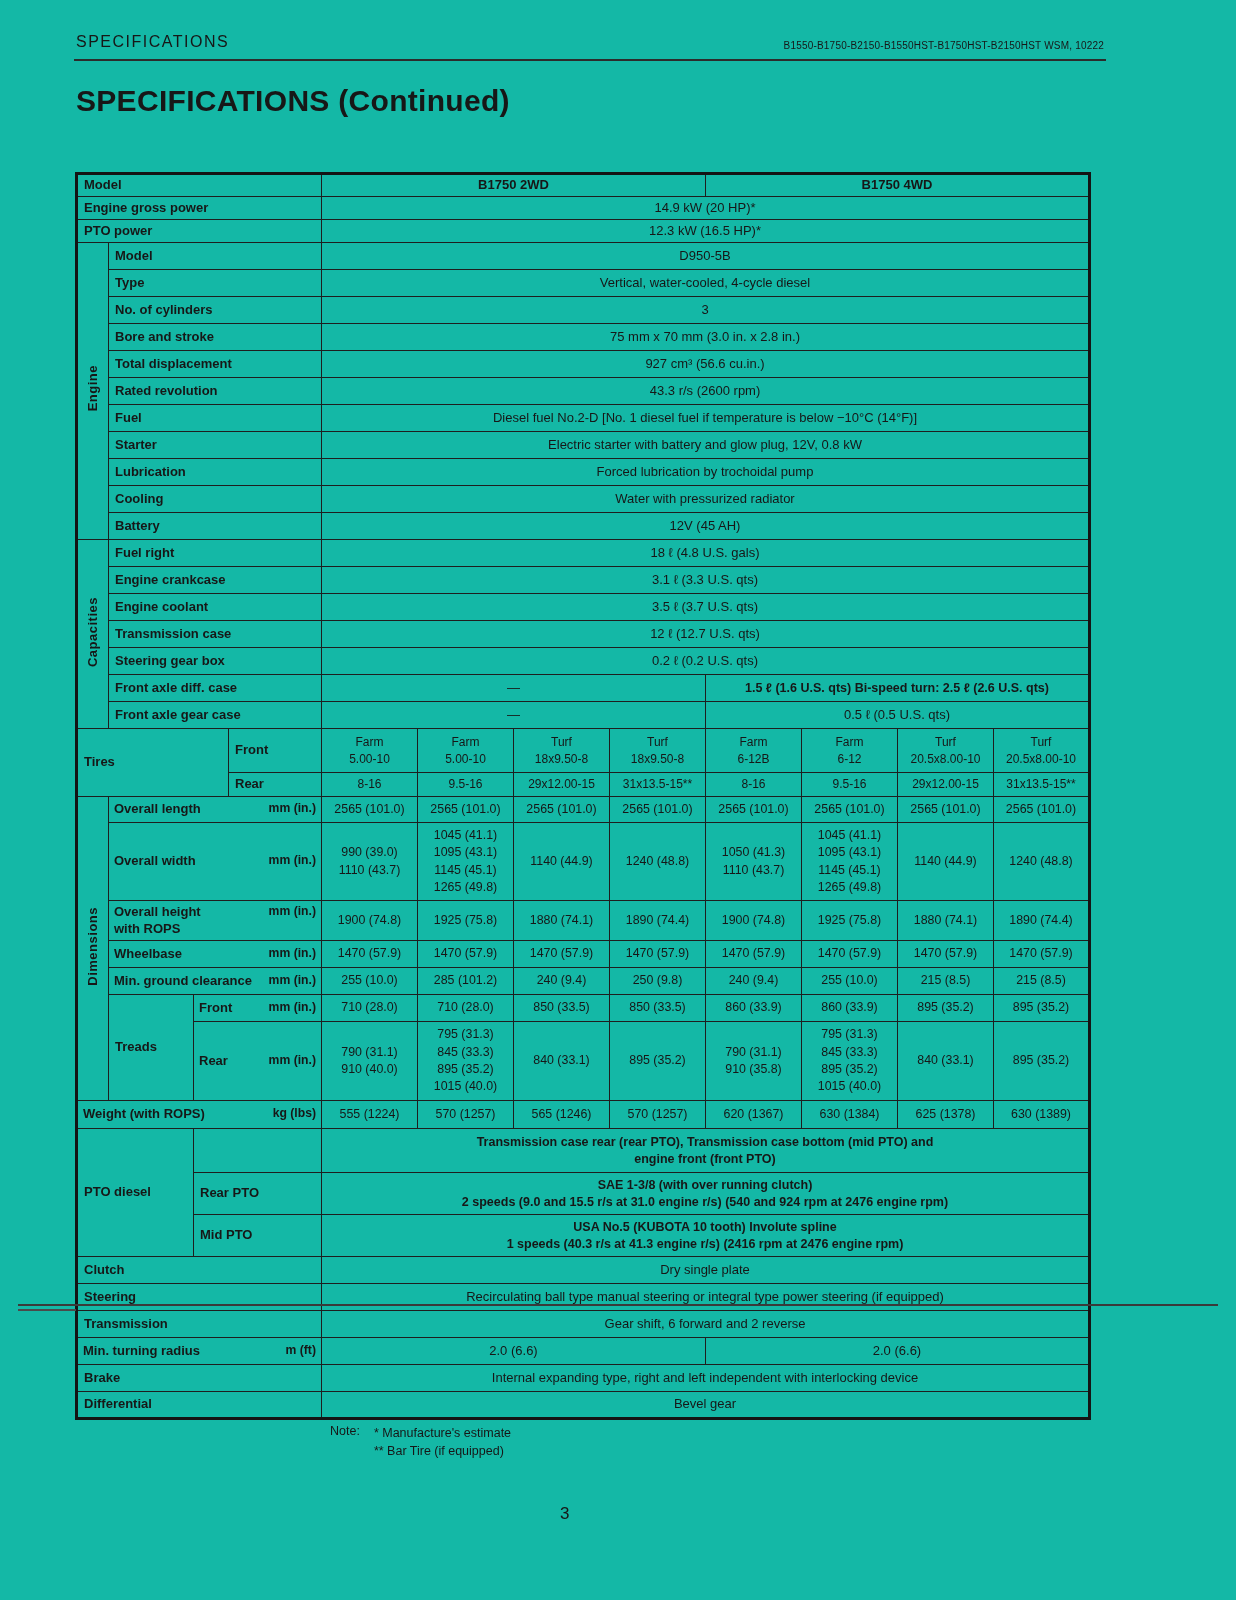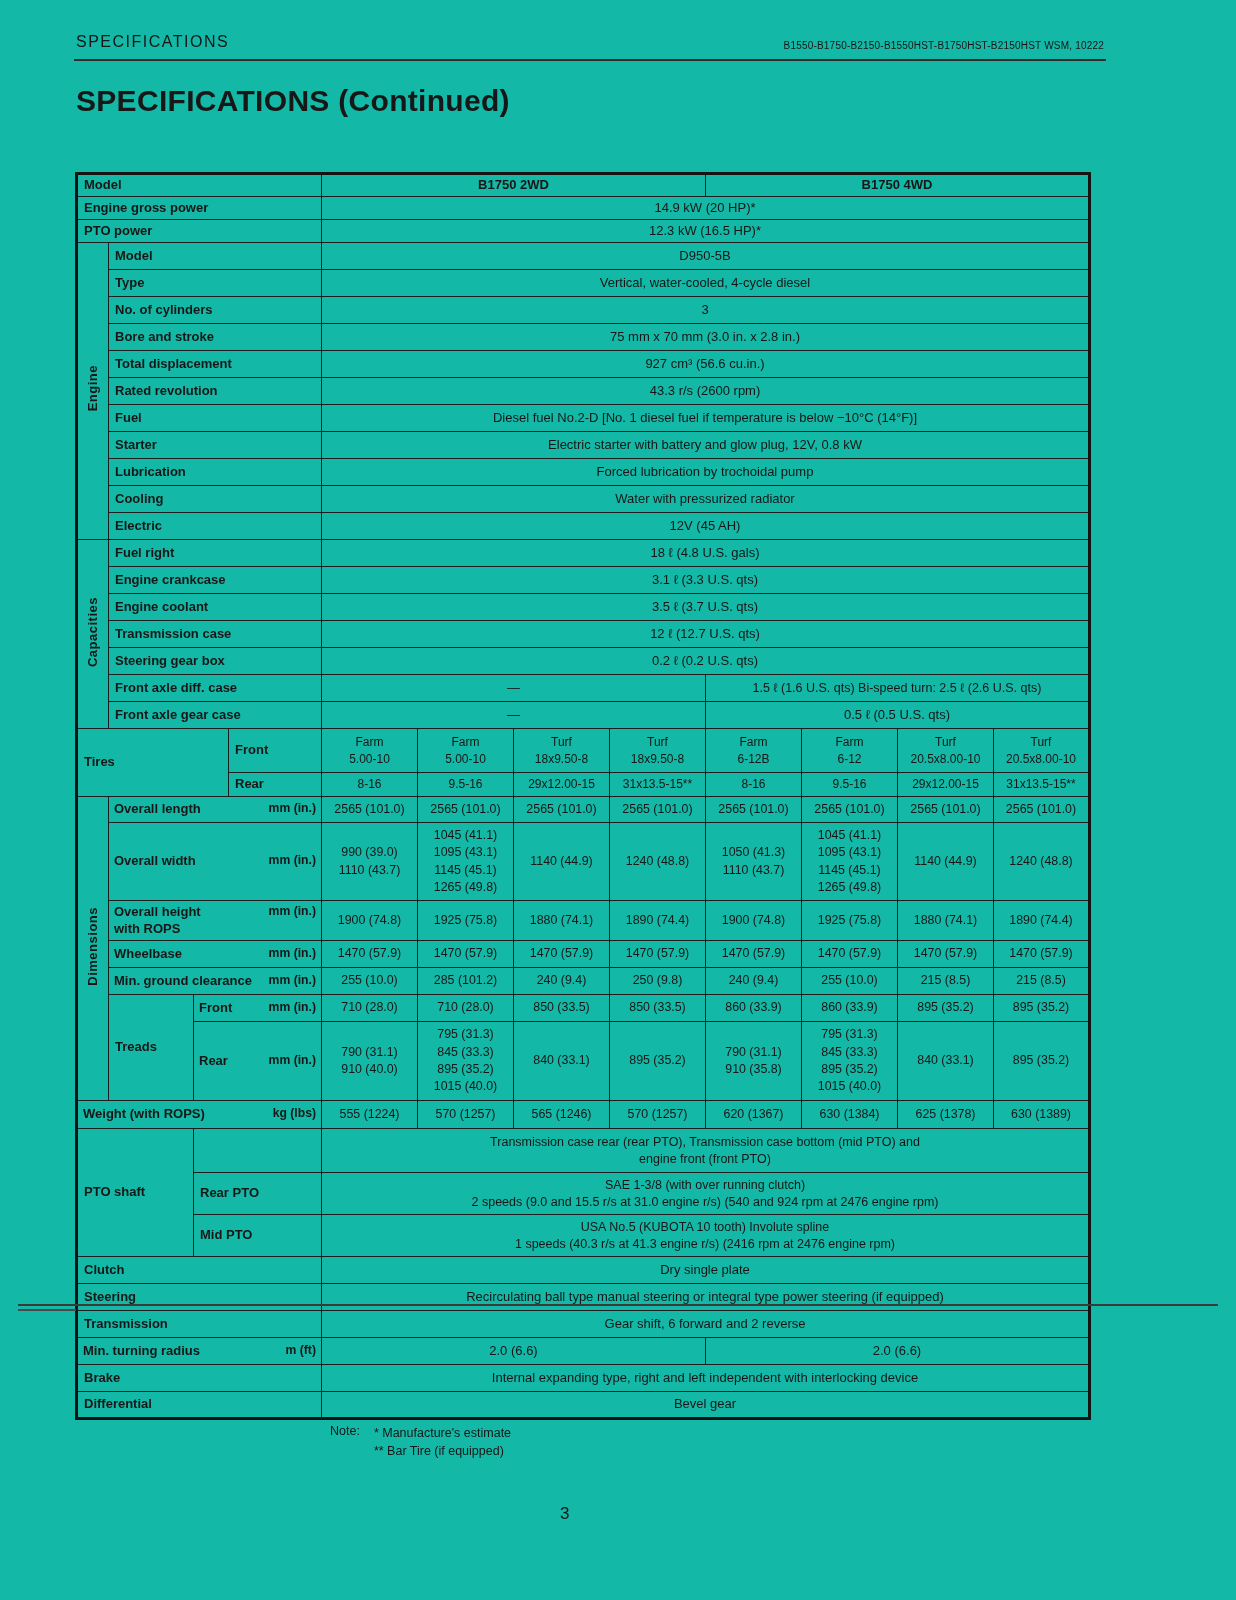--- a/index.html
+++ b/index.html
@@ -27,21 +27,21 @@
   .sub { padding-left:6px; }
   .val { text-align:center; white-space:pre-line; }
   .cols8 td.val { font-size:12.4px; padding:2px 3px; line-height:1.4; }
   .tirecell { font-size:12px !important; }
   .grp { text-align:center; vertical-align:middle; padding:0 !important; }
   .vert { display:inline-block; writing-mode:vertical-rl; transform:rotate(180deg);
     font-weight:bold; font-size:13px; letter-spacing:0.5px; }
   .dimcell { font-size:12.4px; padding:2px 5px !important; }
   .dimcell .unit { float:right; font-weight:bold; font-size:12.2px; }
   .dimcell .dl { white-space:pre-line; }
-  .smallval { font-size:12.5px !important; }
+  .smallval { font-size:12.5px !important;font-weight:bold; }
 
   
   tr.r23 { height:23px; } tr.r27 { height:27px; } tr.r26 { height:26px; }
   tr.r44 { height:44px; } tr.r24 { height:24px; } tr.r78 { height:78px; }
   tr.r40 { height:40px; } tr.r79 { height:79px; } tr.r28 { height:28px; }
   tr.r42 { height:42px; }
 
   .note { position:absolute; top:1424px; left:330px; display:flex; gap:14px;
     font-size:12.5px; }
   .note .stars { line-height:1.45; white-space:pre-line; }
@@ -131,21 +131,21 @@
     </tr>
     <tr class="r27">
       <td colspan="4" class="lbl">Lubrication</td>
       <td colspan="8" class="val">Forced lubrication by trochoidal pump</td>
     </tr>
     <tr class="r27">
       <td colspan="4" class="lbl">Cooling</td>
       <td colspan="8" class="val">Water with pressurized radiator</td>
     </tr>
     <tr class="r27">
-      <td colspan="4" class="lbl">Electric</td>
+      <td colspan="4" class="lbl">Battery</td>
       <td colspan="8" class="val">12V (45 AH)</td>
     </tr>
 
     <tr class="r27">
       <td rowspan="7" class="grp"><span class="vert">Capacities</span></td>
       <td colspan="4" class="lbl">Fuel right</td>
       <td colspan="8" class="val">18 ℓ (4.8 U.S. gals)</td>
     </tr>
     <tr class="r27">
       <td colspan="4" class="lbl">Engine crankcase</td>
@@ -309,21 +309,21 @@
       <td class="val">570 (1257)</td>
       <td class="val">565 (1246)</td>
       <td class="val">570 (1257)</td>
       <td class="val">620 (1367)</td>
       <td class="val">630 (1384)</td>
       <td class="val">625 (1378)</td>
       <td class="val">630 (1389)</td>
     </tr>
 
     <tr class="r44">
-      <td colspan="2" rowspan="3" class="lbl">PTO shaft</td>
+      <td colspan="2" rowspan="3" class="lbl">PTO diesel</td>
       <td colspan="3" class="lbl"></td>
       <td colspan="8" class="val smallval">Transmission case rear (rear PTO), Transmission case bottom (mid PTO) and
 engine front (front PTO)</td>
     </tr>
     <tr class="r42">
       <td colspan="3" class="lbl sub">Rear PTO</td>
       <td colspan="8" class="val smallval">SAE 1-3/8 (with over running clutch)
 2 speeds (9.0 and 15.5 r/s at 31.0 engine r/s) (540 and 924 rpm at 2476 engine rpm)</td>
     </tr>
     <tr class="r42">

